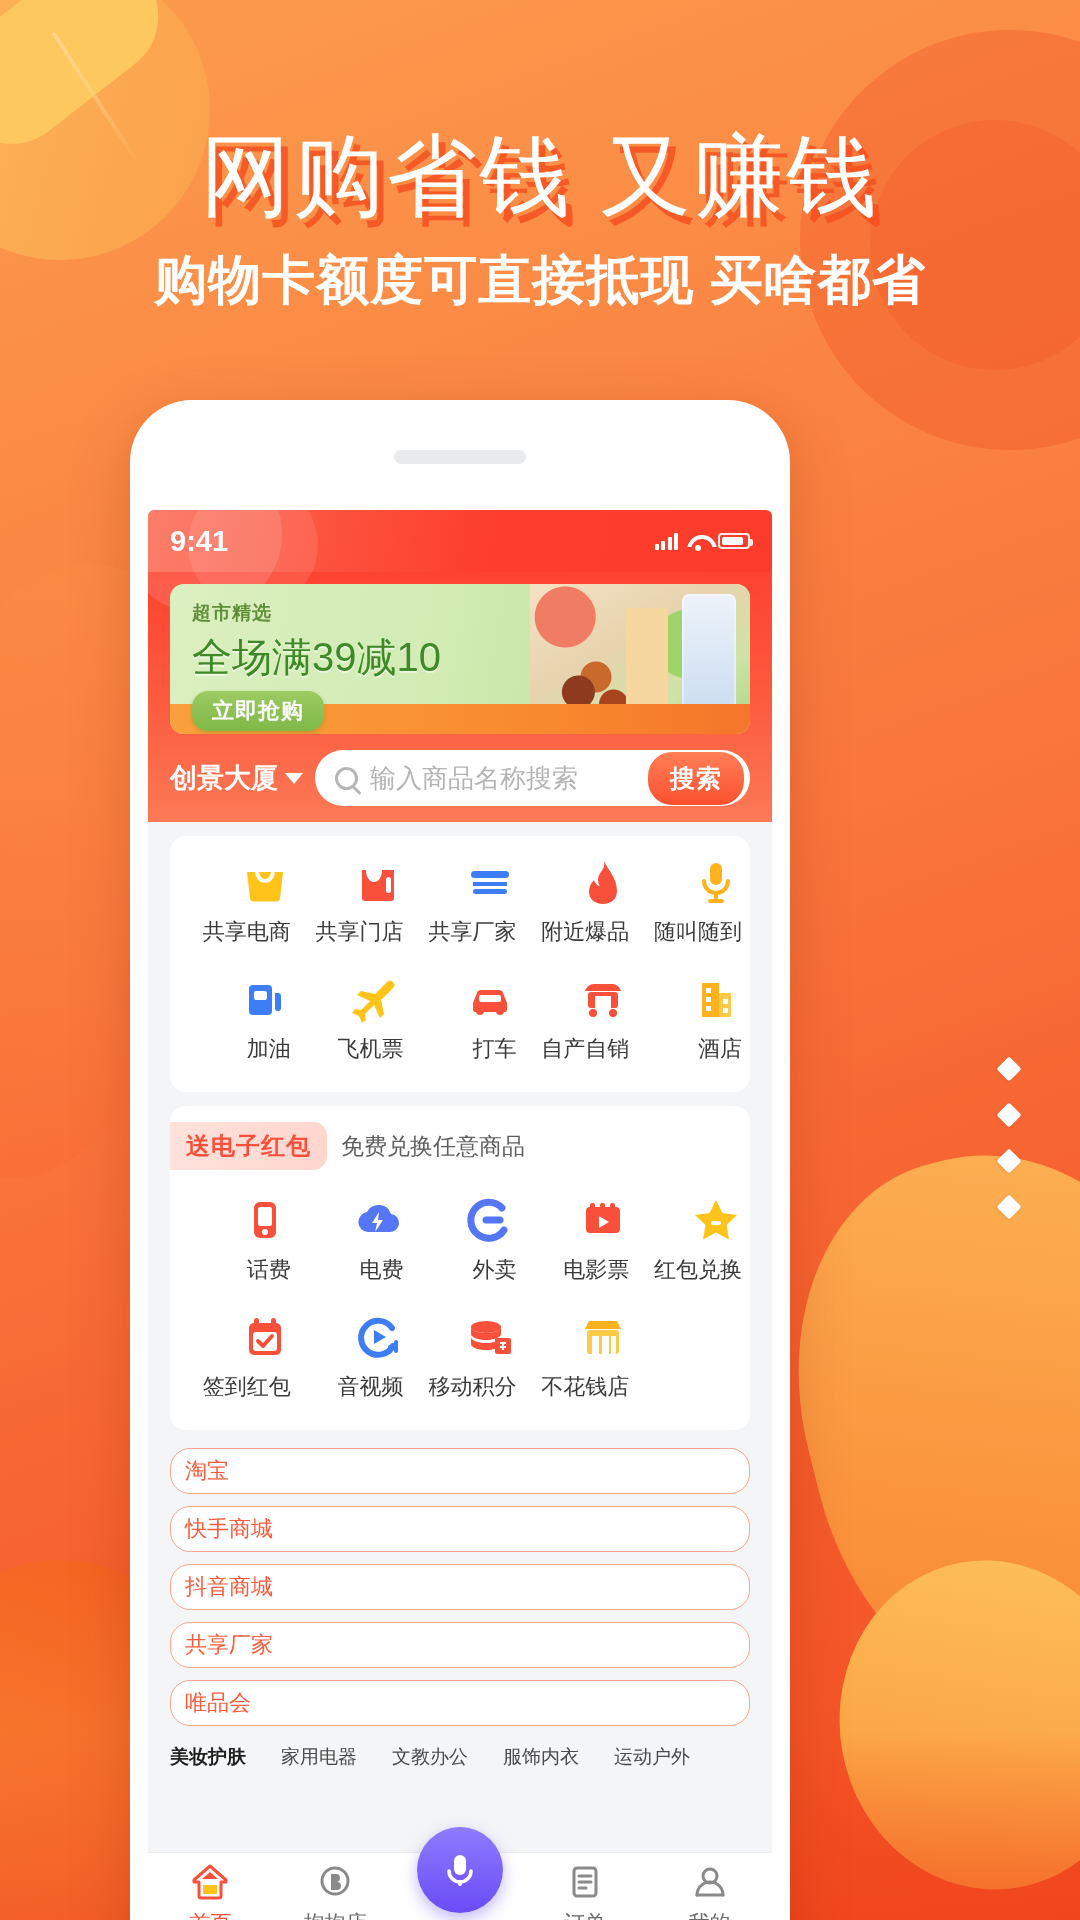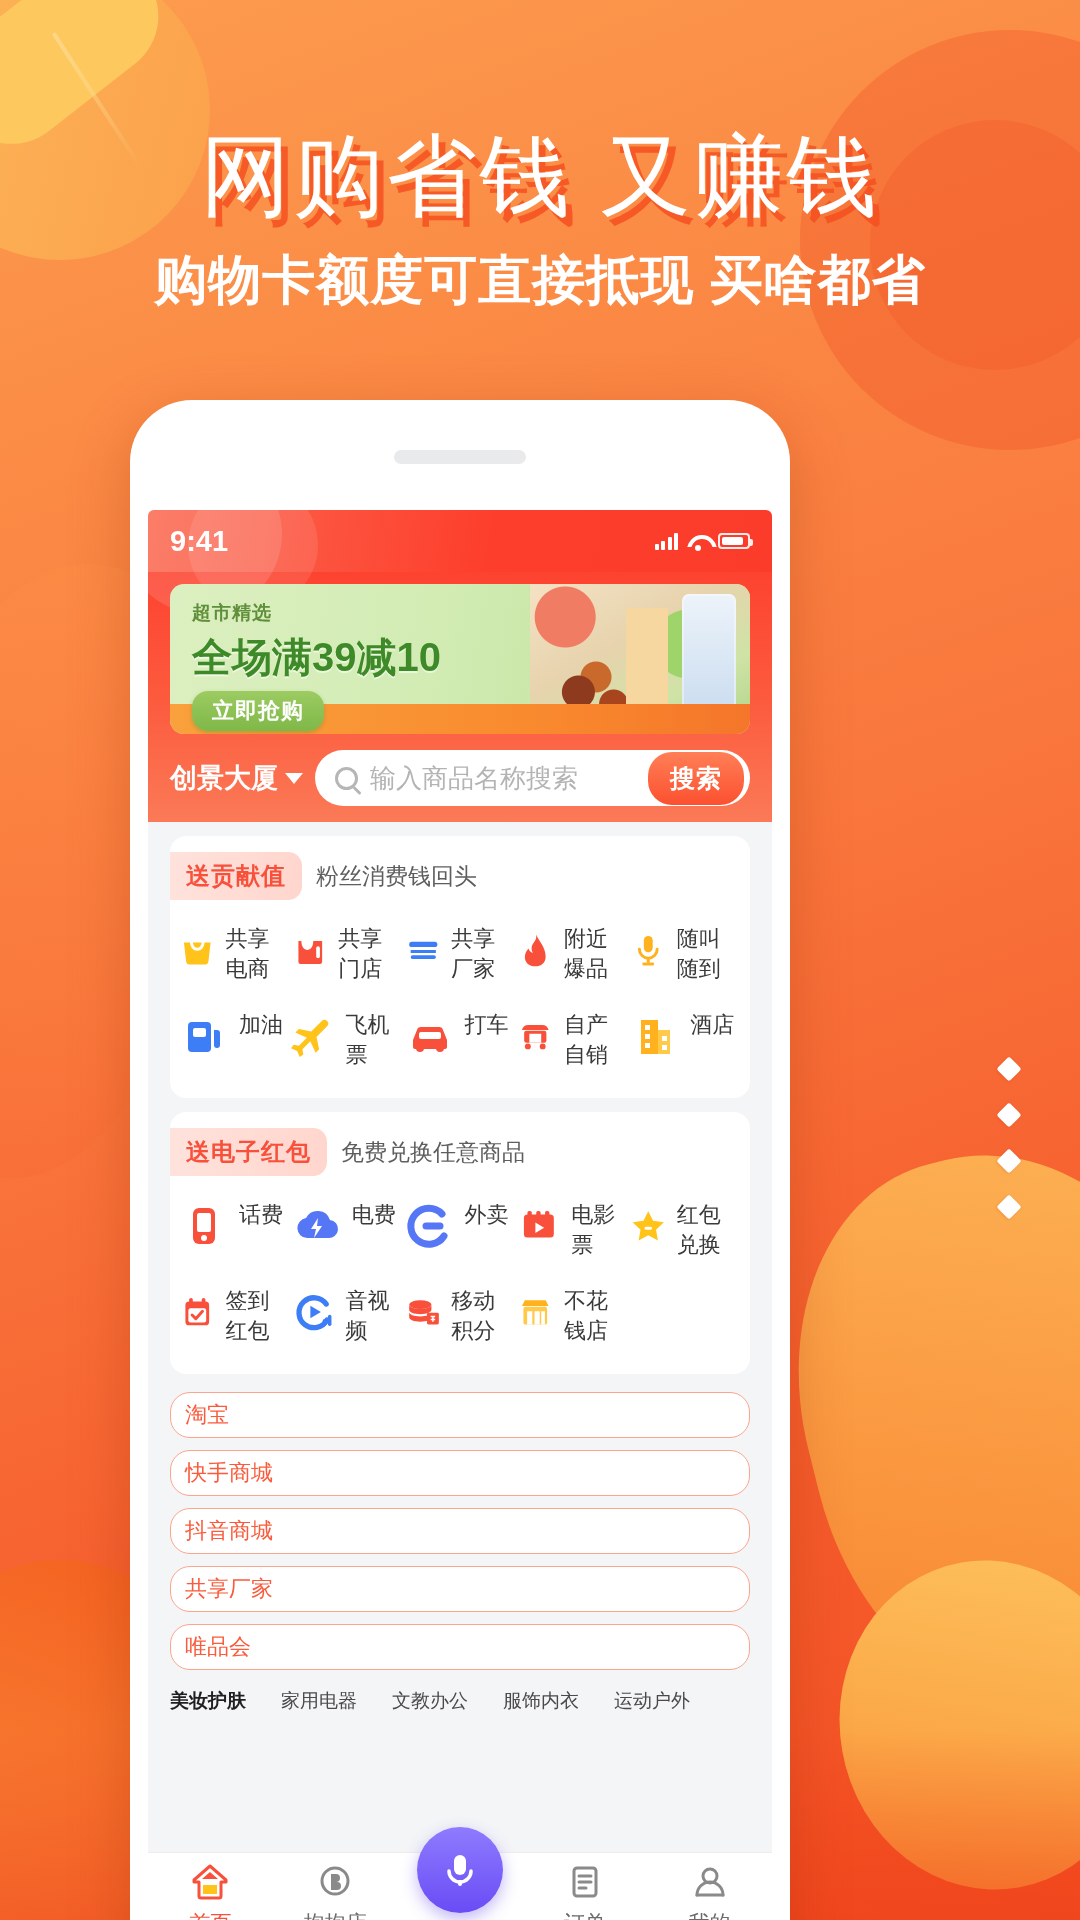--- a/index.html
+++ b/index.html
@@ -98,21 +98,21 @@
        radial-gradient(circle at 16% 22%,#F07C63 0 30px,transparent 31px),
        radial-gradient(circle at 72% 40%,#9FD46A 0 34px,transparent 35px),
        linear-gradient(150deg,#F4E2C4,#E7D3AD 40%,#CFE3A6 70%,#AFD487 100%); }
   .promo-photo::after { content:""; position:absolute; right:14px; top:10px; width:54px; height:118px;
        background:linear-gradient(180deg,#EDF3FA,#CBDDF0); border-radius:7px;
        box-shadow:-62px 8px 0 -6px #F6D7A0, 0 0 0 2px rgba(255,255,255,.4) inset; }
   .promo-strip { position:absolute; left:0; right:0; bottom:0; height:30px;
                  background:linear-gradient(90deg,#F9A13C,#F98B2E 60%,#F5762A); }
   .promo-txt { position:relative; z-index:3; padding:16px 0 0 22px; }
   .promo-sub { font-size:19px; font-weight:bold; color:#5F8F3A; letter-spacing:1px; }
-  .promo-main { margin-top:4px; font-size:40px; font-weight:bold; color:#3E8A28; letter-spacing:0px;
+  .promo-main { margin-top:4px; font-size:40px; font-weight:normal; color:#3E8A28; letter-spacing:0px;
                 text-shadow:0 2px 0 rgba(255,255,255,.55); }
   .promo-btn { margin-top:6px; display:inline-block; padding:5px 20px; border-radius:16px;
                background:linear-gradient(180deg,#9CCB62,#7FB848); color:#fff; font-size:22px;
                font-weight:bold; letter-spacing:1px; box-shadow:0 2px 4px rgba(80,130,40,.3); }
 
   
   .searchrow { display:flex; align-items:center; gap:12px; margin-top:16px; }
   .loc { display:flex; align-items:center; gap:7px; color:#fff; font-size:27px; font-weight:bold;
          white-space:nowrap; flex-shrink:0; }
   .caret { width:0;height:0;border-left:9px solid transparent;border-right:9px solid transparent;
@@ -128,21 +128,21 @@
           letter-spacing:1px; }
 
   
   .body-area { background:#F4F5F7; padding:14px 22px 0; }
   .card { background:#fff; border-radius:16px; padding:0 0 18px; margin-bottom:14px; overflow:hidden; }
   .card-head { display:flex; align-items:center; gap:14px; padding:16px 0 4px; }
   .chip { background:linear-gradient(90deg,#FFE2DC,#FFD6CD); color:#F8503A; font-size:24px;
           font-weight:bold; padding:8px 16px; border-radius:0 14px 14px 0; letter-spacing:1px; }
   .card-sub { color:#5E5E5E; font-size:23px; }
   .grid { display:grid; grid-template-columns:repeat(5,1fr); row-gap:6px; padding:10px 8px 0; }
-  .cell { display:flex; align-items:flex-start; gap:9px; padding:10px 0; }
+  .cell { display:flex; flex-direction:column; align-items:flex-end; gap:9px; padding:10px 0; }
   .cell svg { display:block; }
   .cell span { font-size:22px; color:#3A3A3A; }
 
   
   .brandrow { display:flex; gap:12px; padding:4px 22px 0; justify-content:flex-end;flex-direction:column; }
   .brand { border:1.6px solid #FCA48D; color:#FA5B3C; font-size:22px; border-radius:20px;
            padding:7px 14px; background:#fff; white-space:nowrap; }
 
   
   .cats { display:flex; gap:35px; padding:18px 22px 0; font-size:19px; color:#4A4A4A;
@@ -232,24 +232,20 @@
           <span class="mag"></span>
           <span class="sph">输入商品名称搜索</span>
           <button class="sbtn">搜索</button>
         </div>
       </div>
     </div>
 
     <div class="body-area">
 
       <div class="card">
-        <div class="card-head">
-          <span class="chip">送贡献值</span>
-          <span class="card-sub">粉丝消费钱回头</span>
-        </div>
         <div class="grid">
 
           <div class="cell">
             <svg width="52" height="52" viewBox="0 0 52 52">
               <path d="M8 16h36l-3 26a4 4 0 0 1-4 3.5H15a4 4 0 0 1-4-3.5z" fill="#FFC319"></path>
               <path d="M18 15c0 6 3.6 10 8 10s8-4 8-10" fill="none" stroke="#fff" stroke-width="4" stroke-linecap="round"></path>
             </svg>
             <span>共享电商</span>
           </div>
 

